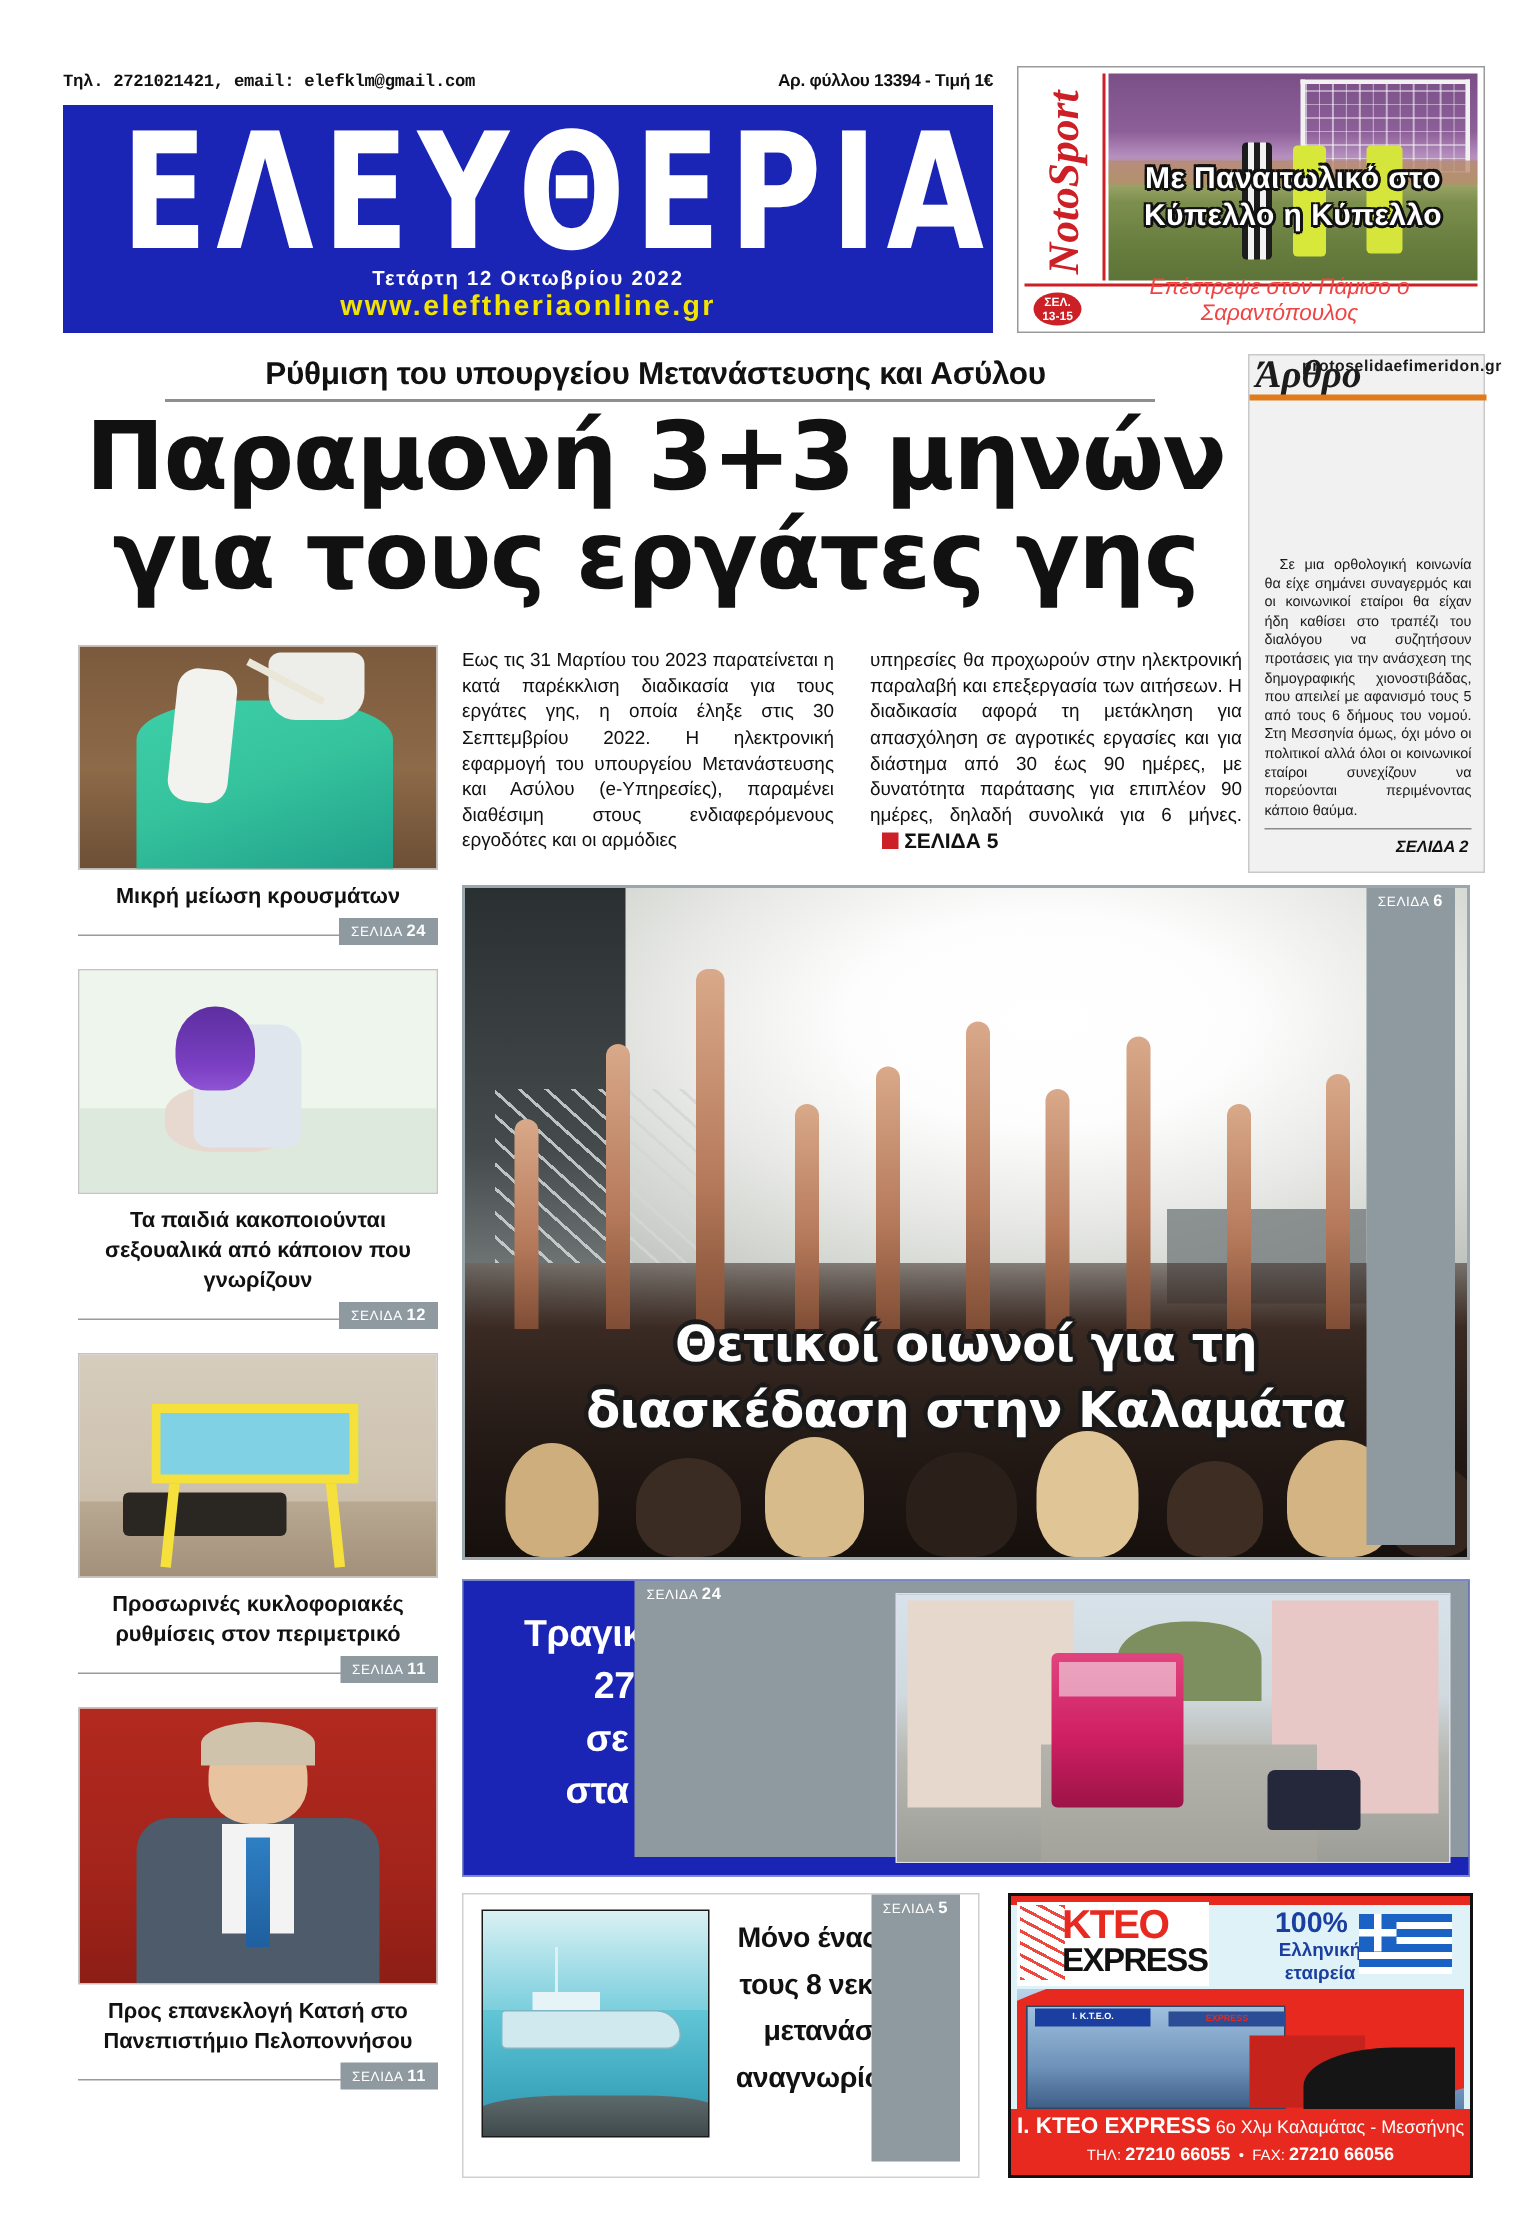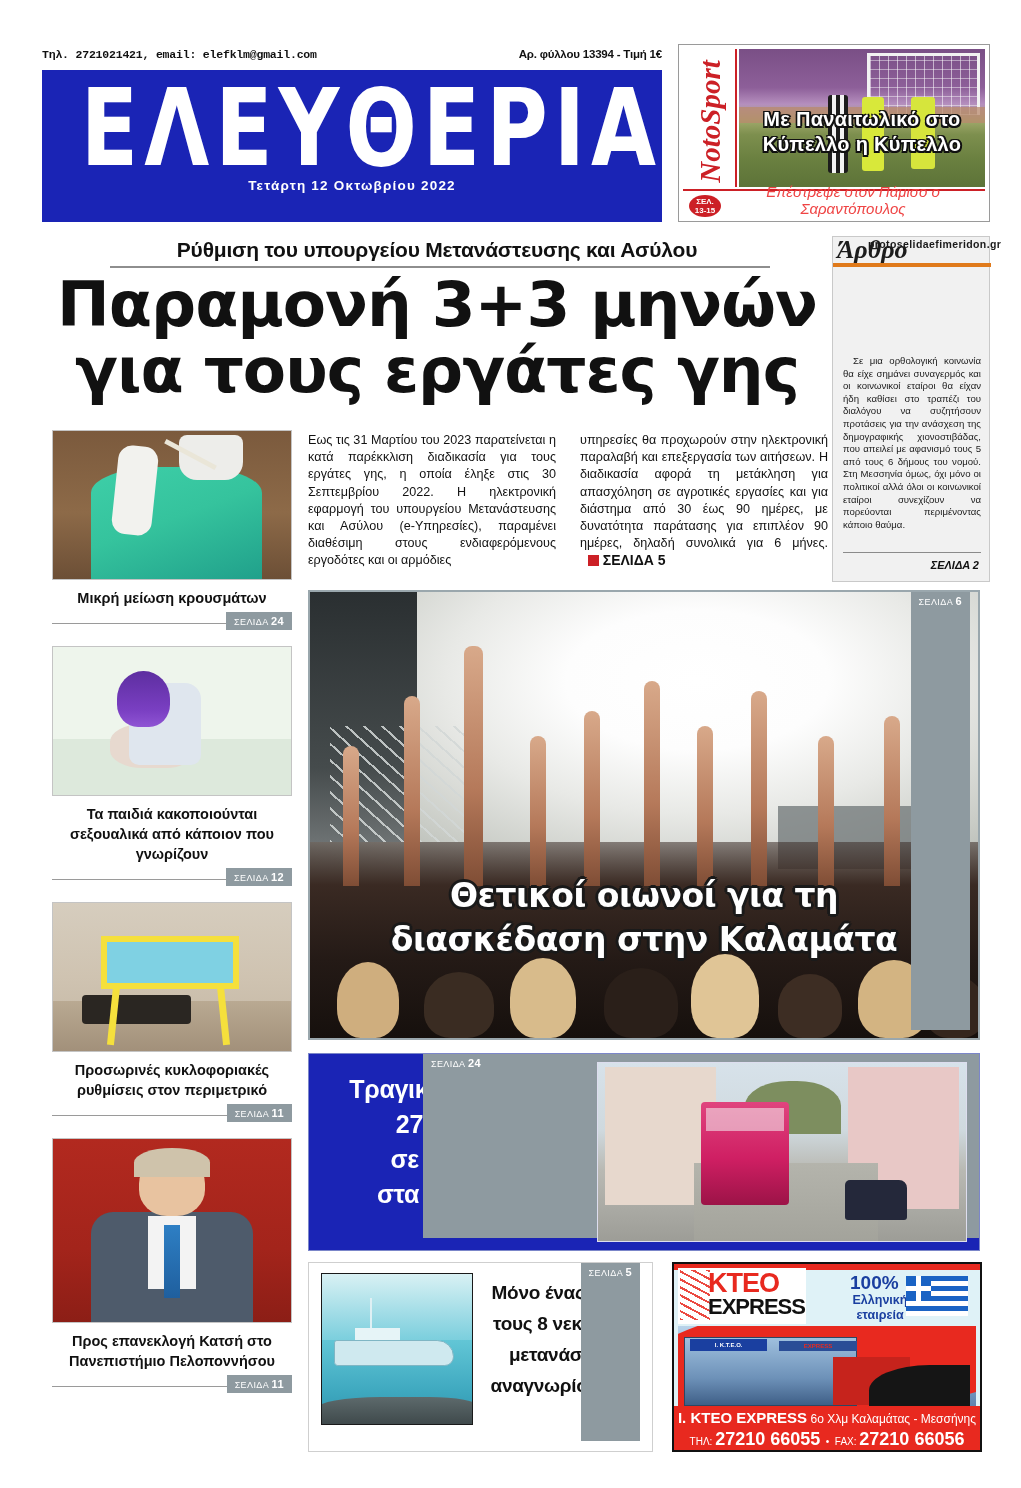--- a/index.html
+++ b/index.html
@@ -115,21 +115,21 @@
   .artbox-title {
     position:absolute; left:4px; top:-2px; font-family:"Liberation Serif", serif;
     font-style:italic; font-weight:bold; font-size:26px; color:#1c1c1c;
   }
   .artbox-bar { position:absolute; left:0; top:26px; width:158px; height:4px; background:#e07a1b; }
   .artbox-head {
     position:absolute; left:8px; top:36px; width:142px; text-align:center;
     font-size:15px; font-weight:bold; line-height:19px; color:#111;
   }
   .artbox-body {
-    position:absolute; left:10px; top:118px; width:138px;
+    position:absolute; left:10px; top:134px; width:138px;
     font-size:9.6px; line-height:12.6px; color:#1a1a1a; text-align:justify;
     text-indent:10px;
   }
   .artbox-rule { position:absolute; left:10px; bottom:28px; width:138px; height:1px; background:#8b8b8b; }
   .artbox-page {
     position:absolute; right:10px; bottom:10px; font-size:11px; font-weight:bold;
     font-style:italic; color:#111;
   }
   .watermark {
     position:absolute; left:868px; top:238px;
@@ -310,37 +310,38 @@
   .kteo-img .sign1 { position:absolute; left:4%; top:16%; width:26%; height:14%; background:#1a3fa0;
      color:#fff; font-size:6px; font-weight:bold; display:flex; align-items:center; justify-content:center;}
   .kteo-img .sign2 { position:absolute; left:34%; top:18%; width:26%; height:12%; background:#2a4d96;
      color:#e8291f; font-size:6px; font-weight:bold; display:flex; align-items:center; justify-content:center;}
   .kteo-img .redbldg { position:absolute; left:52%; top:38%; width:26%; height:58%; background:#c6231c; }
   .kteo-img .dark { position:absolute; right:2%; bottom:0; width:34%; height:52%; background:#151515; border-radius:60% 0 0 0;}
   .kteo-bottom { position:absolute; left:0; bottom:0; width:100%; height:44px; background:#e8291f; }
   .kteo-line1 { position:absolute; left:0; top:3px; width:100%; text-align:center; color:#fff; font-size:12px; }
   .kteo-line1 b { font-size:15px; font-weight:bold; }
   .kteo-line2 { position:absolute; left:0; top:23px; width:100%; text-align:center; color:#fff; font-size:10px; }
-  .kteo-line2 b { font-size:18px; font-weight:bold; }
+  .kteo-line2 b { font-size:12px; font-weight:bold; }
 </style>
 </head>
 <body>
 
 <div class="page">
 
   <div class="topbar">
     <div class="topbar-left">Τηλ. 2721021421, email: elefklm@gmail.com</div>
     <div class="topbar-right">Αρ. φύλλου 13394 - Τιμή 1€</div>
   </div>
 
   <div class="masthead">
     <div class="logo-wrap">
       <div class="logo-text">ΕΛΕΥΘΕΡΙΑ</div>
     </div>
     <div class="mast-date">Τετάρτη 12 Οκτωβρίου 2022</div>
+    <div class="mast-url">www.eleftheriaonline.gr</div>
   </div>
 
   <div class="sportad">
     <div class="sportad-photo">
       <div class="sp-goal"></div>
       <div class="sp-track"></div>
       <div class="sp-p sp-ref"></div>
       <div class="sp-p sp-y1"></div>
       <div class="sp-p sp-y2"></div>
     </div>

